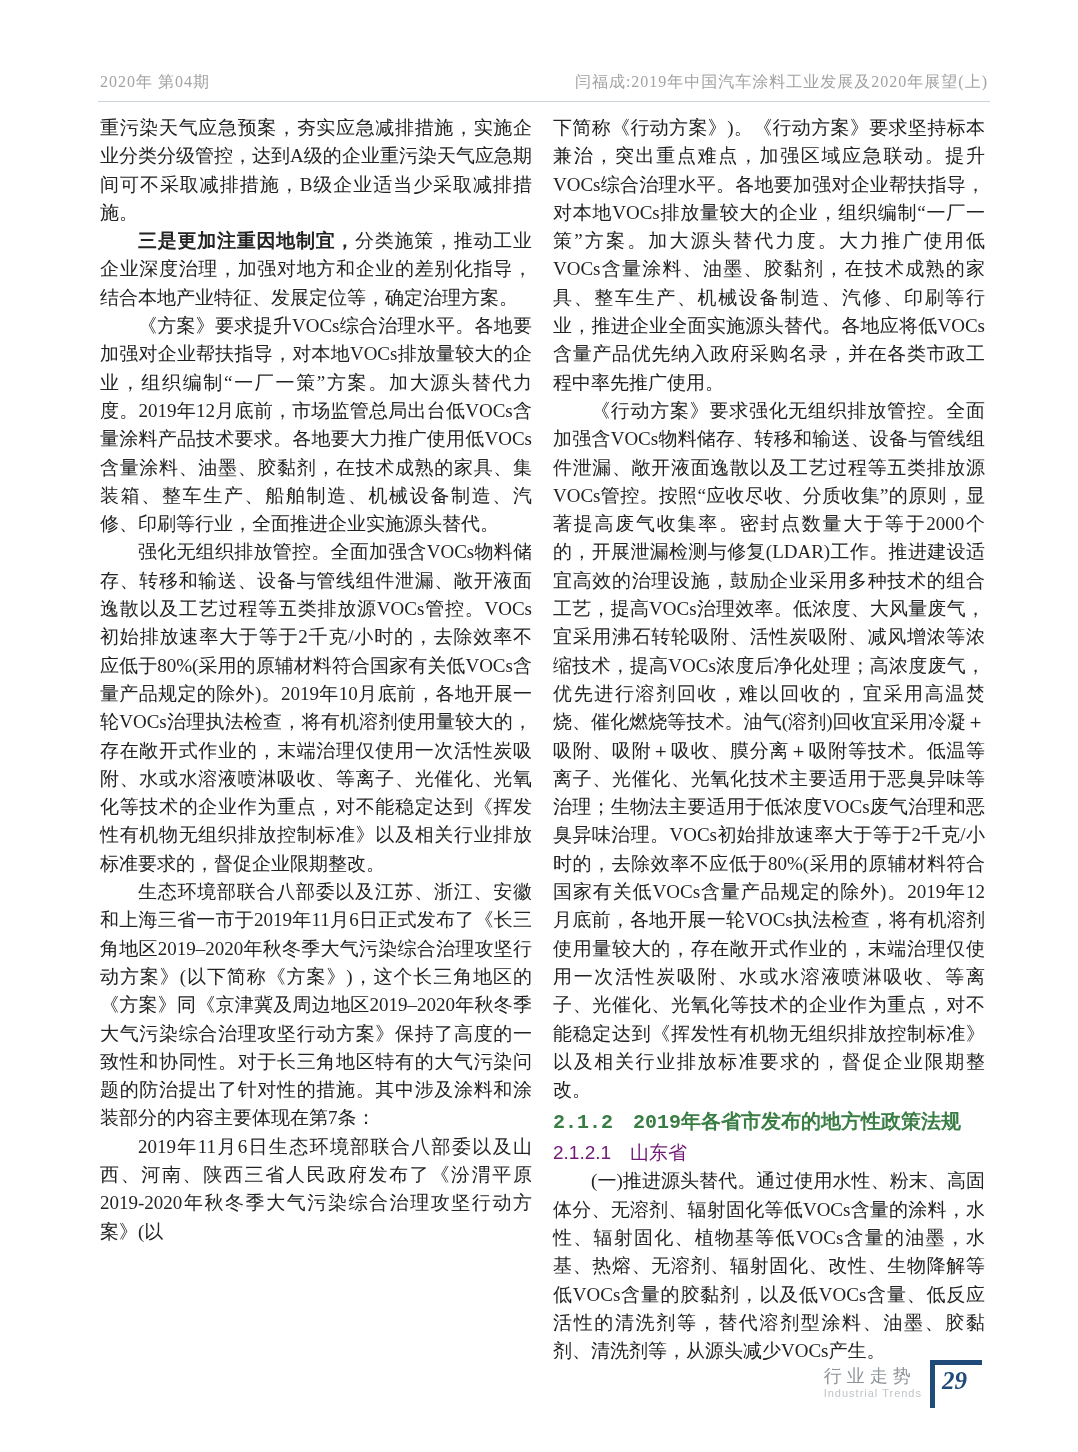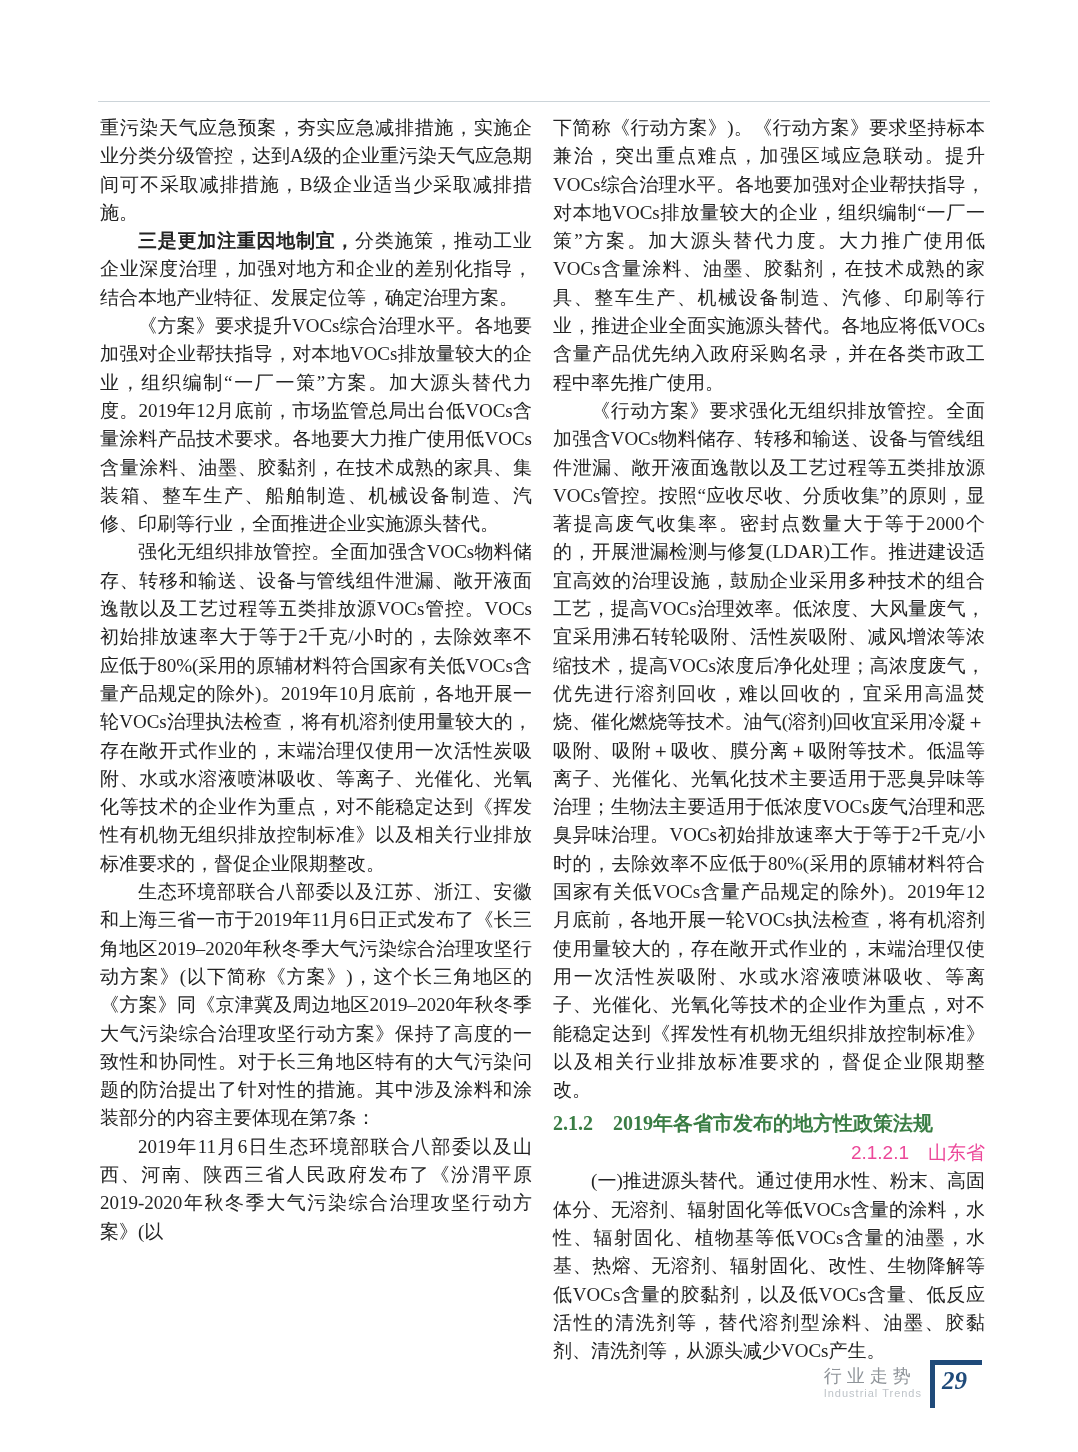--- a/index.html
+++ b/index.html
@@ -20,21 +20,21 @@
   .column{
     position:absolute;top:114px;width:432px;
     font-size:19px;line-height:28.3px;text-align:justify;
   }
   .column-left{left:100px;}
   .column-right{left:553px;}
   p.para{margin:0;text-indent:2em;}
   p.para.noindent{text-indent:0;}
   .bold{font-weight:bold;}
   .heading2{
-    font-family:Liberation Serif, serif;
+    font-family:Liberation Mono, monospace;
     font-weight:bold;font-size:20px;line-height:30px;
     margin-top:4px;text-align:left;
   }
   .heading3{
     font-family:"Liberation Sans","DejaVu Sans",sans-serif;
     font-weight:normal;font-size:19px;line-height:29px;text-align:left;
   }
   .footer{
     position:absolute;top:1360px;right:96px;
     display:flex;align-items:flex-start;
@@ -56,35 +56,39 @@
   .page-num{
     font-family:"Liberation Serif","DejaVu Serif",serif;
     font-style:italic;font-weight:bold;font-size:25px;line-height:30px;
   }
 </style>
 </head>
 <body>
 
 <div class="page">
 
+  <div class="header">
+    <span>2020年  第04期</span>
+    <span>闫福成:2019年中国汽车涂料工业发展及2020年展望(上)</span>
+  </div>
   <div class="header-rule"></div>
 
   <div class="column column-left">
       <p class="para noindent"><span>重污染天气应急预案，夯实应急减排措施，实施企业分类分级管控，达到A级的企业重污染天气应急期间可不采取减排措施，B级企业适当少采取减排措施。</span></p>
       <p class="para"><span class="bold">三是更加注重因地制宜，</span><span>分类施策，推动工业企业深度治理，加强对地方和企业的差别化指导，结合本地产业特征、发展定位等，确定治理方案。</span></p>
       <p class="para"><span>《方案》要求提升VOCs综合治理水平。各地要加强对企业帮扶指导，对本地VOCs排放量较大的企业，组织编制“一厂一策”方案。加大源头替代力度。2019年12月底前，市场监管总局出台低VOCs含量涂料产品技术要求。各地要大力推广使用低VOCs含量涂料、油墨、胶黏剂，在技术成熟的家具、集装箱、整车生产、船舶制造、机械设备制造、汽修、印刷等行业，全面推进企业实施源头替代。</span></p>
       <p class="para"><span>强化无组织排放管控。全面加强含VOCs物料储存、转移和输送、设备与管线组件泄漏、敞开液面逸散以及工艺过程等五类排放源VOCs管控。VOCs初始排放速率大于等于2千克/小时的，去除效率不应低于80%(采用的原辅材料符合国家有关低VOCs含量产品规定的除外)。2019年10月底前，各地开展一轮VOCs治理执法检查，将有机溶剂使用量较大的，存在敞开式作业的，末端治理仅使用一次活性炭吸附、水或水溶液喷淋吸收、等离子、光催化、光氧化等技术的企业作为重点，对不能稳定达到《挥发性有机物无组织排放控制标准》以及相关行业排放标准要求的，督促企业限期整改。</span></p>
       <p class="para"><span>生态环境部联合八部委以及江苏、浙江、安徽和上海三省一市于2019年11月6日正式发布了《长三角地区2019–2020年秋冬季大气污染综合治理攻坚行动方案》(以下简称《方案》)，这个长三角地区的《方案》同《京津冀及周边地区2019–2020年秋冬季大气污染综合治理攻坚行动方案》保持了高度的一致性和协同性。对于长三角地区特有的大气污染问题的防治提出了针对性的措施。其中涉及涂料和涂装部分的内容主要体现在第7条：</span></p>
       <p class="para"><span>2019年11月6日生态环境部联合八部委以及山西、河南、陕西三省人民政府发布了《汾渭平原2019-2020年秋冬季大气污染综合治理攻坚行动方案》(以</span></p>
     </div>
   <div class="column column-right">
       <p class="para noindent"><span>下简称《行动方案》)。《行动方案》要求坚持标本兼治，突出重点难点，加强区域应急联动。提升VOCs综合治理水平。各地要加强对企业帮扶指导，对本地VOCs排放量较大的企业，组织编制“一厂一策”方案。加大源头替代力度。大力推广使用低VOCs含量涂料、油墨、胶黏剂，在技术成熟的家具、整车生产、机械设备制造、汽修、印刷等行业，推进企业全面实施源头替代。各地应将低VOCs含量产品优先纳入政府采购名录，并在各类市政工程中率先推广使用。</span></p>
       <p class="para"><span>《行动方案》要求强化无组织排放管控。全面加强含VOCs物料储存、转移和输送、设备与管线组件泄漏、敞开液面逸散以及工艺过程等五类排放源VOCs管控。按照“应收尽收、分质收集”的原则，显著提高废气收集率。密封点数量大于等于2000个的，开展泄漏检测与修复(LDAR)工作。推进建设适宜高效的治理设施，鼓励企业采用多种技术的组合工艺，提高VOCs治理效率。低浓度、大风量废气，宜采用沸石转轮吸附、活性炭吸附、减风增浓等浓缩技术，提高VOCs浓度后净化处理；高浓度废气，优先进行溶剂回收，难以回收的，宜采用高温焚烧、催化燃烧等技术。油气(溶剂)回收宜采用冷凝＋吸附、吸附＋吸收、膜分离＋吸附等技术。低温等离子、光催化、光氧化技术主要适用于恶臭异味等治理；生物法主要适用于低浓度VOCs废气治理和恶臭异味治理。VOCs初始排放速率大于等于2千克/小时的，去除效率不应低于80%(采用的原辅材料符合国家有关低VOCs含量产品规定的除外)。2019年12月底前，各地开展一轮VOCs执法检查，将有机溶剂使用量较大的，存在敞开式作业的，末端治理仅使用一次活性炭吸附、水或水溶液喷淋吸收、等离子、光催化、光氧化等技术的企业作为重点，对不能稳定达到《挥发性有机物无组织排放控制标准》以及相关行业排放标准要求的，督促企业限期整改。</span></p>
       <div class="heading2" style="color: rgb(58, 125, 68);">2.1.2 2019年各省市发布的地方性政策法规</div>
-      <div class="heading3" style="color: #ec4899; text-align: right;">2.1.2.1 山东省</div>
+      <div class="heading3" style="color: #701a75;">2.1.2.1 山东省</div>
       <p class="para"><span>(一)推进源头替代。通过使用水性、粉末、高固体分、无溶剂、辐射固化等低VOCs含量的涂料，水性、辐射固化、植物基等低VOCs含量的油墨，水基、热熔、无溶剂、辐射固化、改性、生物降解等低VOCs含量的胶黏剂，以及低VOCs含量、低反应活性的清洗剂等，替代溶剂型涂料、油墨、胶黏剂、清洗剂等，从源头减少VOCs产生。</span></p>
     </div>
 
   <div class="footer">
     <div class="footer-labels">
       <div class="footer-cn">行业走势</div>
       <div class="footer-en">Industrial Trends</div>
     </div>
     <div class="page-box" style="border-top: 5px solid rgb(31, 74, 122); border-left: 5px solid rgb(31, 74, 122);">
       <span class="page-num" style="color: rgb(31, 74, 122);">29</span>

